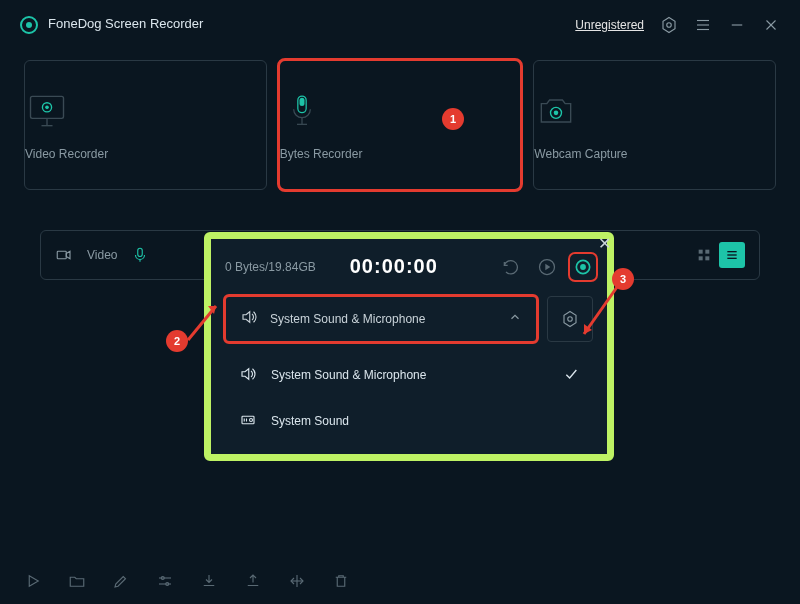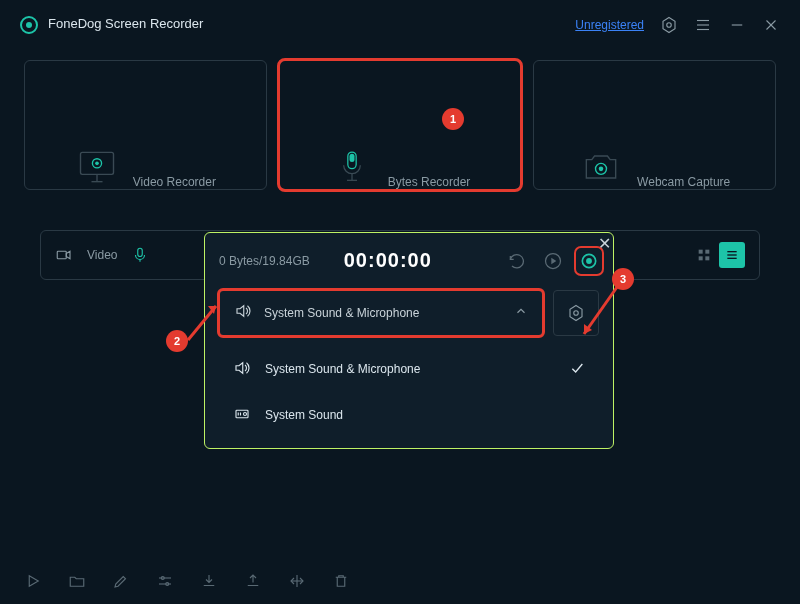--- a/index.html
+++ b/index.html
@@ -6,46 +6,46 @@
 body{background:#0a1620;width:800px;height:604px;overflow:hidden;color:#fff;position:relative}
 .window{width:800px;height:604px;background:#0a1620;position:relative}
 
 
 .titlebar{display:flex;align-items:center;justify-content:space-between;padding:12px 20px;height:50px}
 .titlebar-left{display:flex;align-items:flex-start;gap:10px}
 .logo{width:18px;height:18px;border:2px solid #1dc4a8;border-radius:50%;position:relative}
 .logo::after{content:"";position:absolute;top:4px;left:4px;width:6px;height:6px;background:#1dc4a8;border-radius:50%}
 .app-title{color:#dbe6ed;font-size:13px;font-weight:400}
 .titlebar-right{display:flex;align-items:center;gap:16px}
-.unregistered{color:#3b82f6;text-decoration:underline;font-size:12px;cursor:pointer}
+.unregistered{color:#e5e5e5;text-decoration:underline;font-size:12px;cursor:pointer}
 .iconbtn{width:18px;height:18px;display:flex;align-items:center;justify-content:center;color:#8a9aa3;cursor:pointer}
 .iconbtn svg{width:18px;height:18px;stroke:#8a9aa3;fill:none;stroke-width:1.5}
 
 
 .modes{display:flex;gap:12px;padding:10px 24px 0}
-.mode-card{flex:1;height:130px;border:1px solid #2a3944;border-radius:6px;display:flex;flex-direction:row;align-items:flex-end;justify-content:center;gap:14px;cursor:pointer;position:relative}
+.mode-card{flex:1;height:130px;border:1px solid #2a3944;border-radius:6px;display:flex;flex-direction:column;align-items:flex-start;justify-content:center;gap:14px;cursor:pointer;position:relative}
 .mode-card.hl{outline:3px solid #e43b2f;outline-offset:-1px}
 .mode-icon{width:44px;height:44px;display:flex;align-items:center;justify-content:center}
 .mode-label{color:#8a9aa3;font-size:12px}
 
 
 .strip{margin:40px 40px 0;border:1px solid #2a3944;border-radius:6px;height:50px;display:flex;align-items:center;padding:0 14px;gap:14px;position:relative}
 .strip .leftgroup{display:flex;align-items:center;gap:14px}
 .strip-label{color:#8a9aa3;font-size:12px}
 .strip .rightview{margin-left:auto;display:flex;gap:2px}
 .viewbtn{width:26px;height:26px;display:flex;align-items:center;justify-content:center;border-radius:3px}
 .viewbtn.active{background:#1dc4a8}
 .viewbtn svg{width:16px;height:16px}
 
 
 .bottombar{position:absolute;bottom:14px;left:24px;right:24px;display:flex;gap:26px;align-items:center}
 .bottombar .iconbtn svg{stroke:#5a6a74}
 
 
-.panel{position:absolute;left:204px;top:232px;width:410px;background:#0f1e2a;border:1px solid #bef264;border-radius:6px;padding:10px 0 4px;z-index:10}
+.panel{position:absolute;left:204px;top:232px;width:410px;background:#0f1e2a;border:7px solid #bef264;border-radius:6px;padding:10px 0 4px;z-index:10}
 .panel-header{display:flex;align-items:center;padding:6px 14px 10px;gap:14px}
 .panel-storage{color:#8a9aa3;font-size:12px}
 .panel-timer{color:#fff;font-size:20px;font-weight:600;margin-left:20px;letter-spacing:1px}
 .panel-icons{margin-left:auto;display:flex;gap:16px;align-items:center}
 .panel-icons .ci{width:20px;height:20px;display:flex;align-items:center;justify-content:center;cursor:pointer}
 .ci svg{width:20px;height:20px}
 .close-x{position:absolute;right:12px;top:-26px;color:#c9d3d9;cursor:pointer;font-size:16px}
 
 .select-row{display:flex;gap:10px;padding:0 14px;margin-top:8px}
 .select-box{flex:1;height:46px;border:1px solid #2a3944;border-radius:4px;display:flex;align-items:center;padding:0 14px;gap:12px;cursor:pointer;position:relative}

